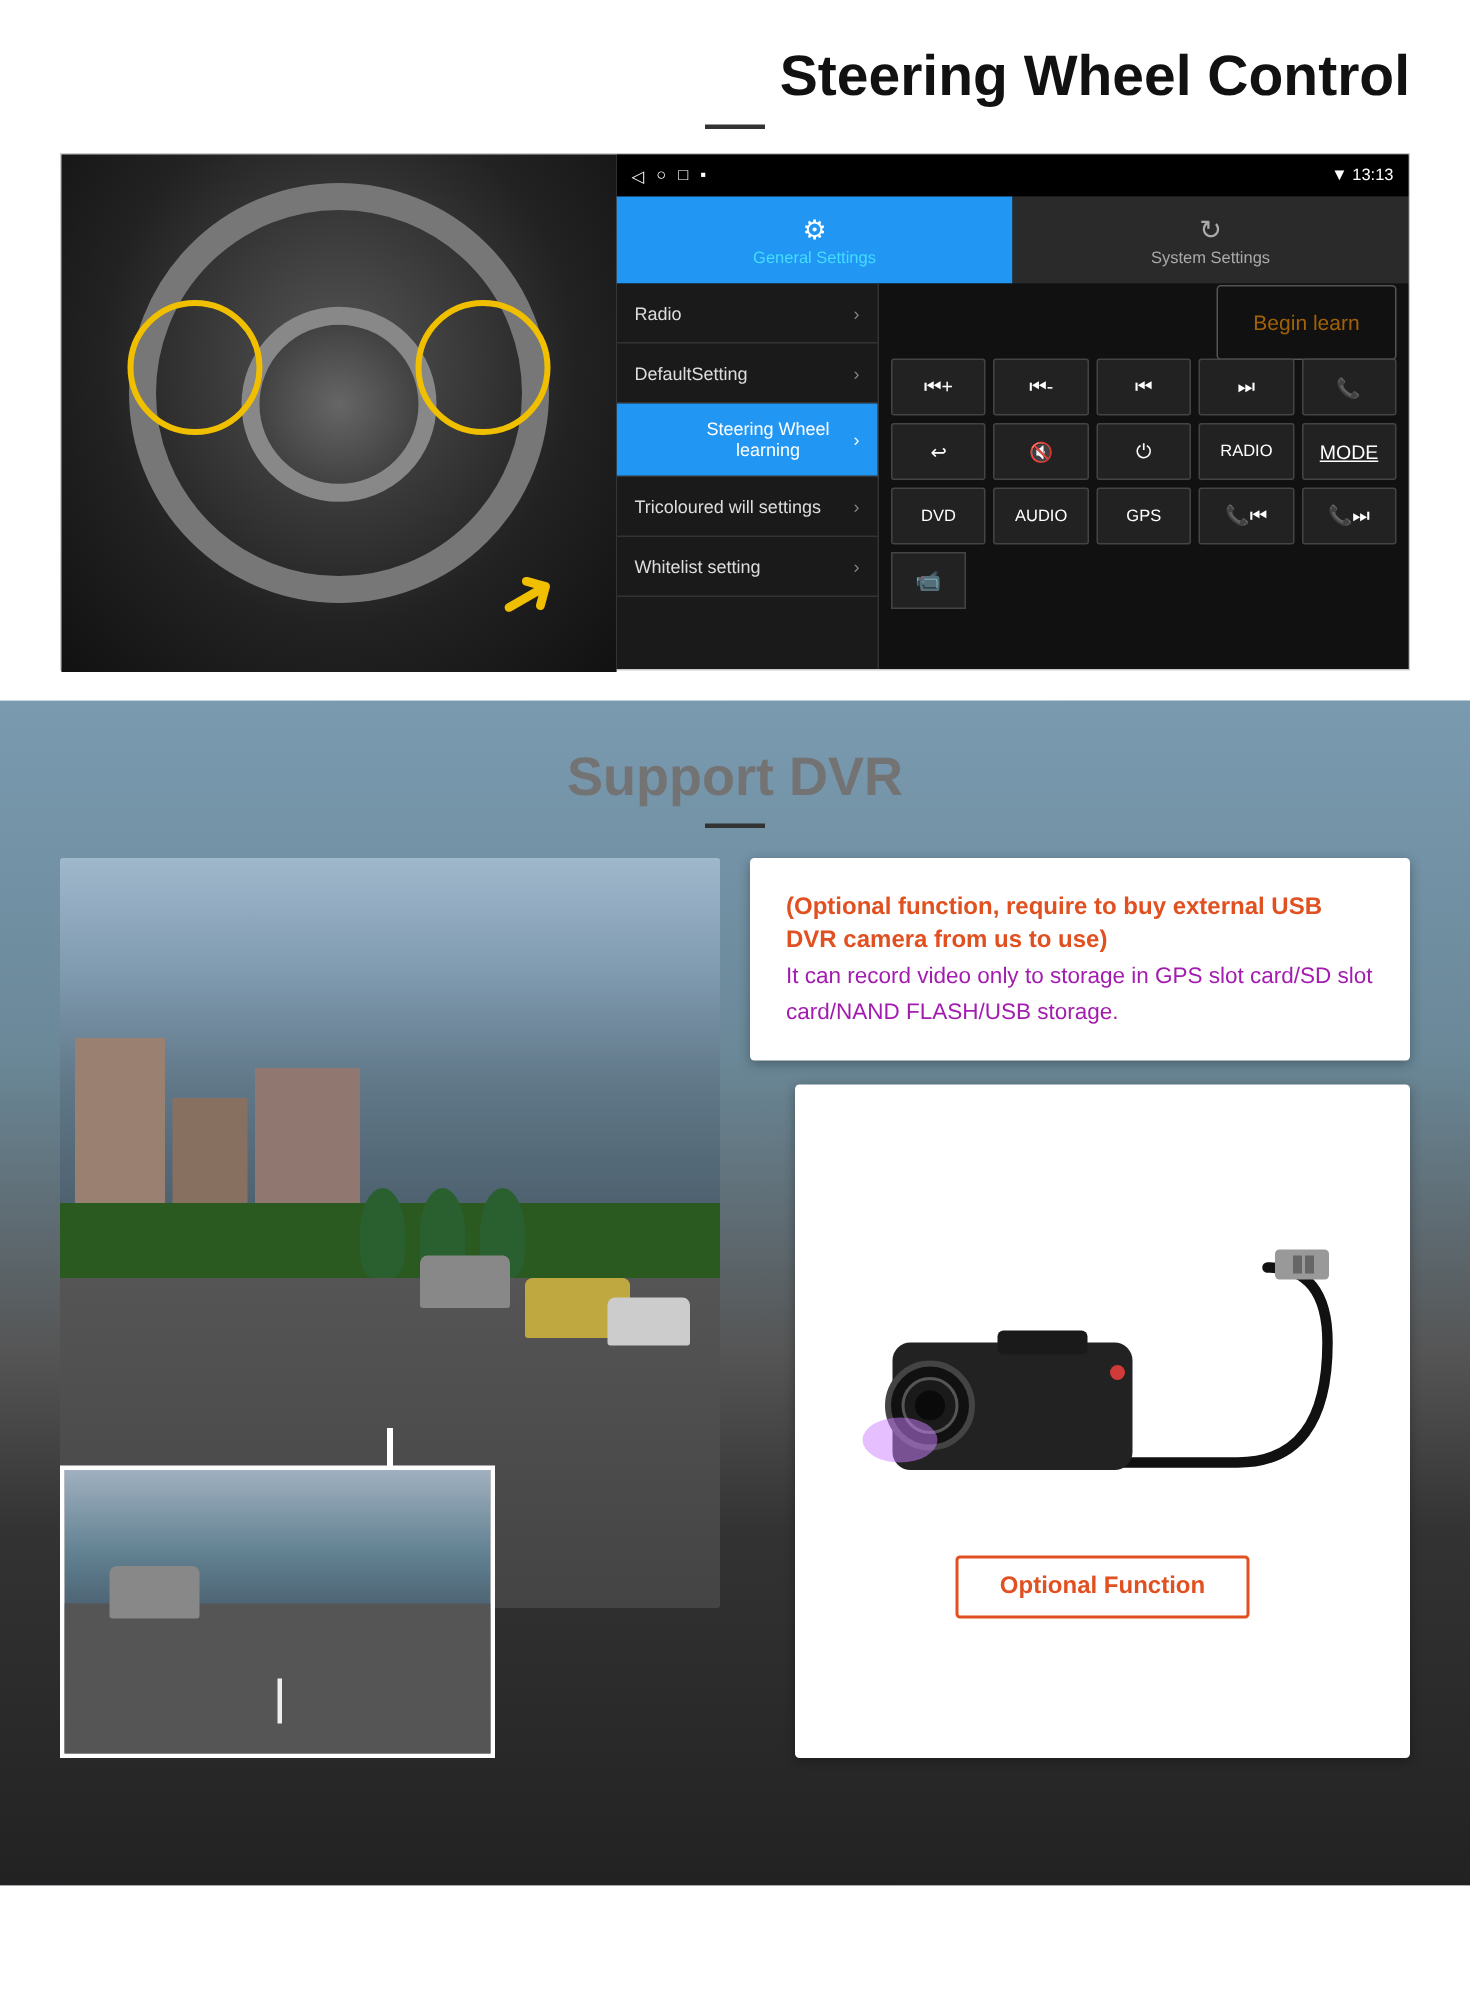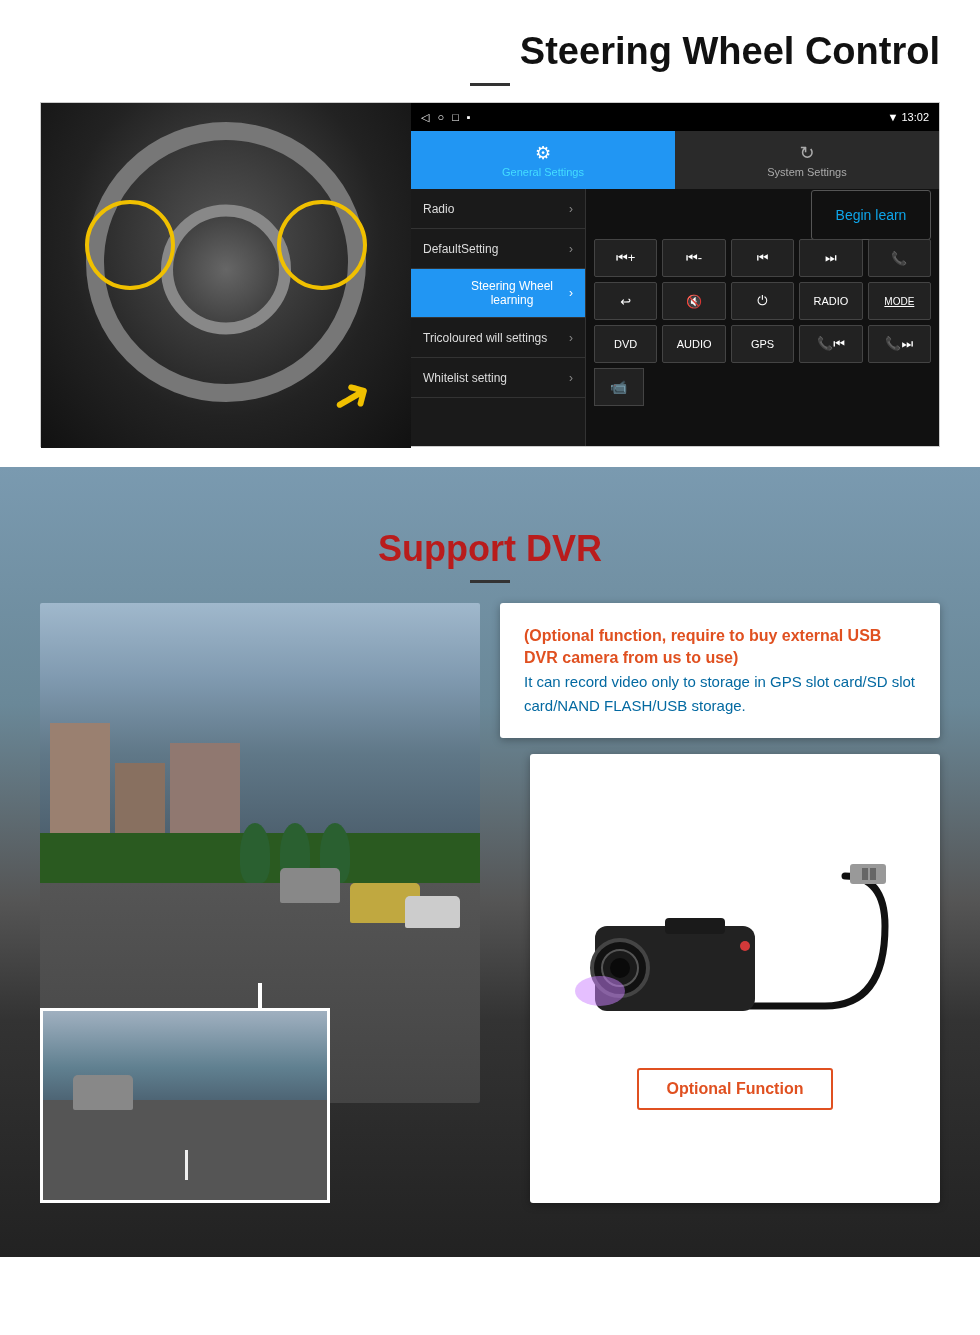--- a/index.html
+++ b/index.html
@@ -218,21 +218,21 @@
     }
     .right-top {
       display: flex;
       justify-content: flex-end;
       align-items: center;
       height: 36px;
     }
     .begin-learn-btn {
       background: #111;
       border: 1px solid #555;
-      color: #0ea5e9;
+      color: #a16207;
       font-size: 14px;
       padding: 16px 16px;
       border-radius: 3px;
       text-align: center;
       min-width: 120px;
     }
     .control-grid {
       display: flex;
       flex-direction: column;
       gap: 5px;
@@ -250,21 +250,21 @@
       height: 38px;
       display: flex;
       align-items: center;
       justify-content: center;
       border-radius: 2px;
     }
     .ctrl-btn.dvd { font-size: 11px; }
     .ctrl-btn.audio { font-size: 11px; }
     .ctrl-btn.gps { font-size: 11px; }
     .ctrl-btn.radio { font-size: 11px; }
-    .ctrl-btn.mode { font-size: 10px; text-decoration: underline; }
+    .ctrl-btn.mode { font-size: 13px; text-decoration: underline; }
     .dvr-icon-btn {
       background: #222;
       border: 1px solid #444;
       color: #fff;
       font-size: 14px;
       height: 38px;
       width: 50px;
       display: flex;
       align-items: center;
       justify-content: center;
@@ -292,23 +292,22 @@
     }
     .dvr-content {
       position: relative;
       z-index: 2;
       padding: 30px 40px 20px;
     }
     .dvr-content h2 {
       text-align: center;
       font-size: 36px;
       font-weight: 900;
-      color: #b91c1c;
+      color: #737373;
       margin-bottom: 10px;
-      margin-top: 31px;
     }
     .dvr-body {
       display: flex;
       margin-top: 20px;
       gap: 20px;
       min-height: 600px;
     }
     
     .dvr-left {
       flex: 0 0 440px;
@@ -423,21 +422,21 @@
       box-shadow: 0 2px 8px rgba(0,0,0,0.3);
     }
     .dvr-info-box .optional-heading {
       color: #e05020;
       font-size: 16px;
       font-weight: bold;
       line-height: 1.4;
       margin-bottom: 0;
     }
     .dvr-info-box .info-text {
-      color: #0369a1;
+      color: #a21caf;
       font-size: 15px;
       line-height: 1.6;
     }
     
     .dvr-camera-area {
       background: #fff;
       border-radius: 3px;
       flex: 1;
       display: flex;
       flex-direction: column;
@@ -533,21 +532,21 @@
 
       <div class="android-status">
         <div class="android-status-left">
           <span>◁</span>
           <span>○</span>
           <span>□</span>
           <span>▪</span>
         </div>
         <div>
           <span>▼</span>
-          <span>13:02</span>
+          <span>13:13</span>
         </div>
       </div>
 
       <div class="android-tabs">
         <div class="android-tab-active">
           <span class="tab-icon">⚙</span>
           <span>General Settings</span>
         </div>
         <div class="android-tab-inactive">
           <span class="tab-icon">↻</span>

